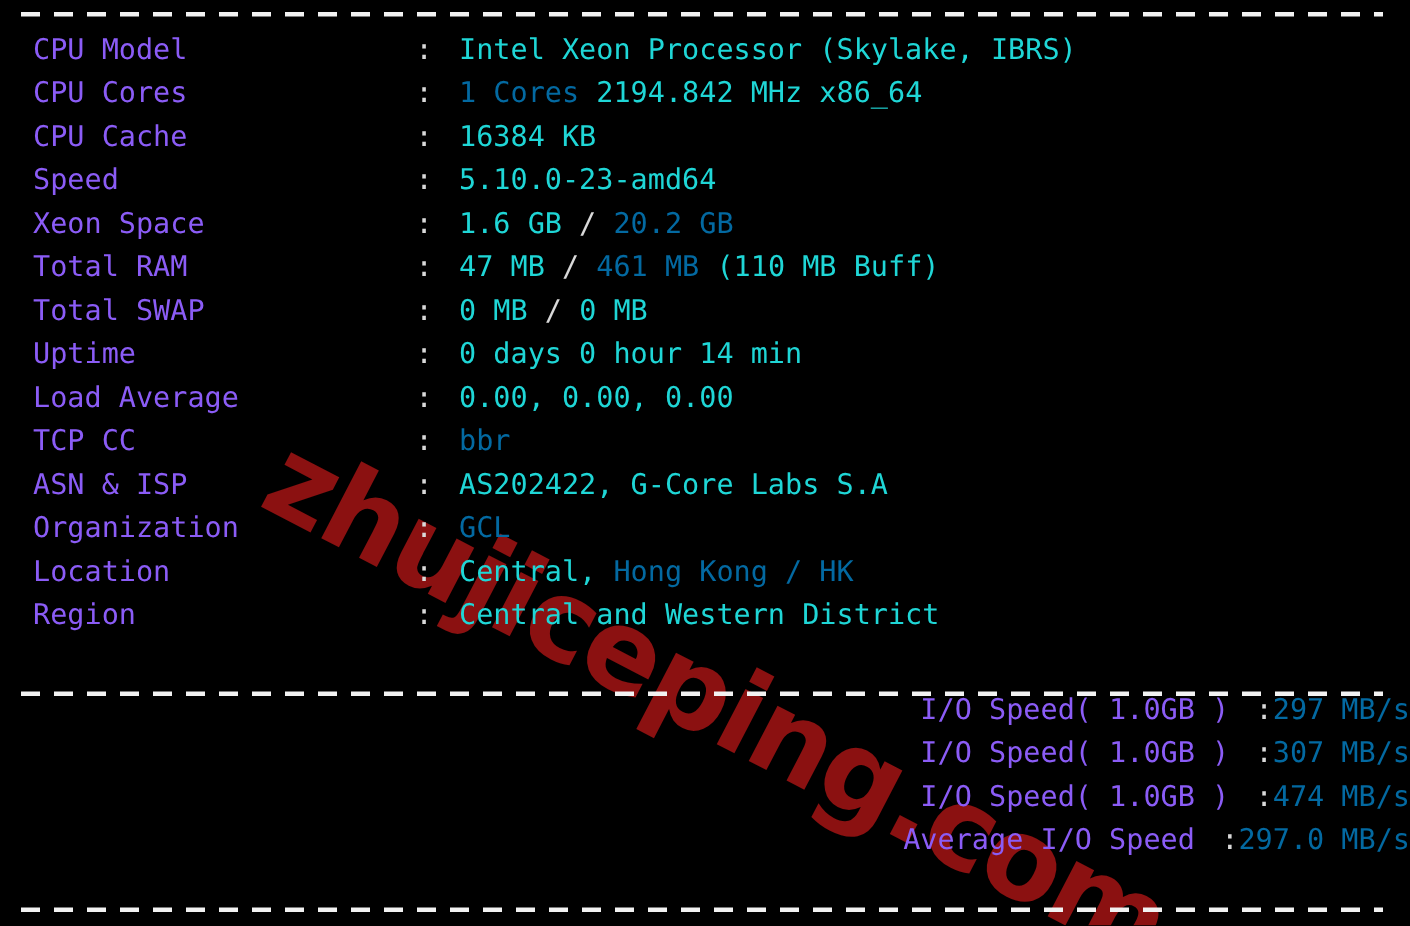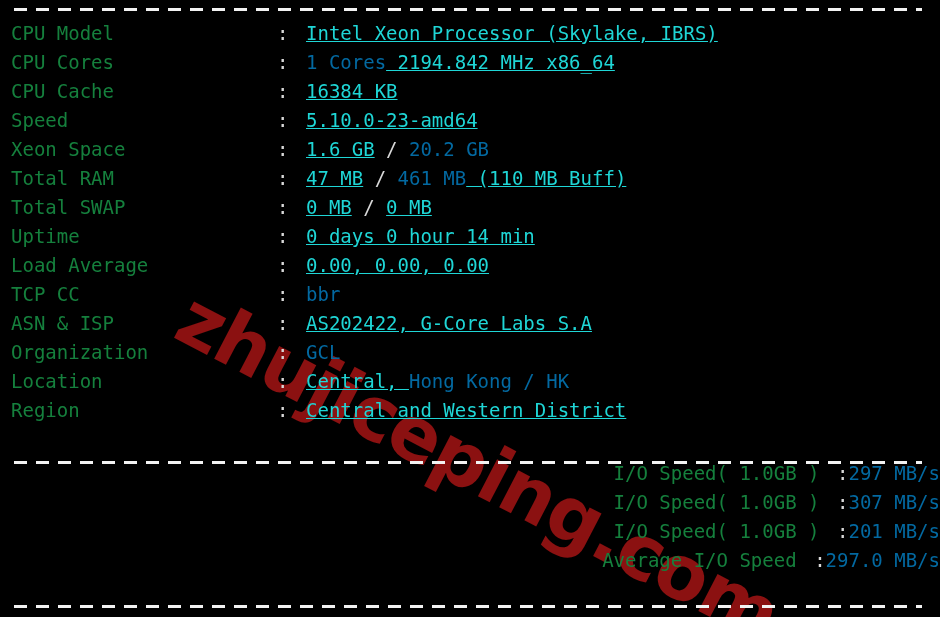--- a/index.html
+++ b/index.html
@@ -64,32 +64,32 @@
   #sysinfo-rows { top: 19px; }
   #iospeed-rows { top: 459px; text-align: right; }
 
   .row {
     height: 29px;
     white-space: pre;
   }
   .lbl {
     display: inline-block;
     width: 277px;
-    padding-left: 11px;
+    padding-left: 22px;
     box-sizing: border-box;
-    color: #15803d;
+    color: #8b5cf6;
   }
   .colon {
     display: inline-block;
     width: 29px;
     color: #d9d9d9;
   }
   .val { }
 
-  .c  { color: #1fd6d6; text-decoration: underline; }   
+  .c  { color: #1fd6d6; }   
   .y  { color: #0369a1; }   
   .w  { color: #d9d9d9; }   
 </style>
 </head>
 <body>
 
 <div id="screen">
 
   <div id="watermark">zhujiceping.com</div>
 
@@ -110,19 +110,19 @@
       <div class="row"><span class="lbl">Organization</span><span class="colon">:</span><span class="val"><span class="y">GCL</span></span></div>
       <div class="row"><span class="lbl">Location</span><span class="colon">:</span><span class="val"><span class="c">Central, </span><span class="y">Hong Kong / HK</span></span></div>
       <div class="row"><span class="lbl">Region</span><span class="colon">:</span><span class="val"><span class="c">Central and Western District</span></span></div>
     </div>
 
   <div class="sep" id="sep-middle"></div>
 
   <div class="rows" id="iospeed-rows">
       <div class="row"><span class="lbl">I/O Speed( 1.0GB )</span><span class="colon">:</span><span class="val"><span class="y">297 MB/s</span></span></div>
       <div class="row"><span class="lbl">I/O Speed( 1.0GB )</span><span class="colon">:</span><span class="val"><span class="y">307 MB/s</span></span></div>
-      <div class="row"><span class="lbl">I/O Speed( 1.0GB )</span><span class="colon">:</span><span class="val"><span class="y">201 MB/s</span></span></div>
+      <div class="row"><span class="lbl">I/O Speed( 1.0GB )</span><span class="colon">:</span><span class="val"><span class="y">474 MB/s</span></span></div>
       <div class="row"><span class="lbl">Average I/O Speed</span><span class="colon">:</span><span class="val"><span class="y">297.0 MB/s</span></span></div>
     </div>
 
   <div class="sep" id="sep-bottom"></div>
 
 </div>
 
 </body></html>

